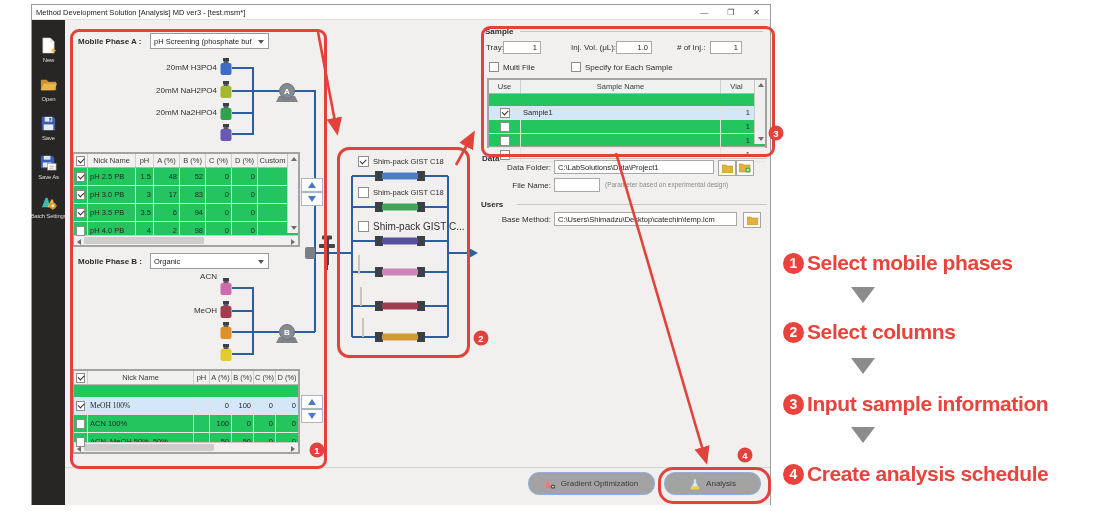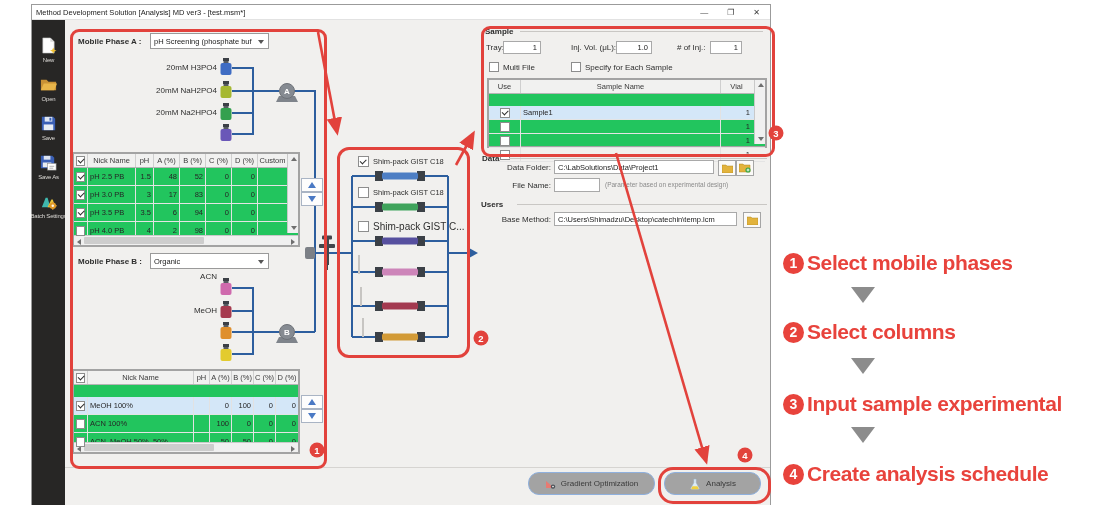--- a/index.html
+++ b/index.html
@@ -405,21 +405,21 @@
             <div class="tc" style="width:16px;">pH</div>
             <div class="tc" style="width:22px;">A (%)</div>
             <div class="tc" style="width:22px;">B (%)</div>
             <div class="tc" style="width:22px;">C (%)</div>
             <div class="tc" style="width:22px;border-right:none;">D (%)</div>
           </div>
           <div class="tr sel">
             <div class="tc ck" style="width:14px;">
                 <span class="cb small on"></span>
               </div>
-            <div class="tc" style="width:106px;">MeOH 100%</div>
+            <div class="tc" style="width:106px;font-family:Liberation Serif, serif;">MeOH 100%</div>
             <div class="tc n" style="width:16px;"></div>
             <div class="tc n" style="width:22px;">0</div>
             <div class="tc n" style="width:22px;">100</div>
             <div class="tc n" style="width:22px;">0</div>
             <div class="tc n" style="width:22px;border-right:none;">0</div>
           </div>
           <div class="tr">
             <div class="tc ck" style="width:14px;">
                 <span class="cb small"></span>
               </div>
@@ -593,21 +593,21 @@
     <span class="step-text">Select mobile phases</span>
   </div>
   <div class="step-tri" style="top:287px;"></div>
   <div class="step" style="top:320px;">
     <span class="step-num">2</span>
     <span class="step-text">Select columns</span>
   </div>
   <div class="step-tri" style="top:358px;"></div>
   <div class="step" style="top:392px;">
     <span class="step-num">3</span>
-    <span class="step-text">Input sample experimental</span>
+    <span class="step-text">Input sample information</span>
   </div>
   <div class="step-tri" style="top:427px;"></div>
   <div class="step" style="top:462px;">
     <span class="step-num">4</span>
     <span class="step-text">Create analysis schedule</span>
   </div>
 
 </div>
 
 </body></html>

